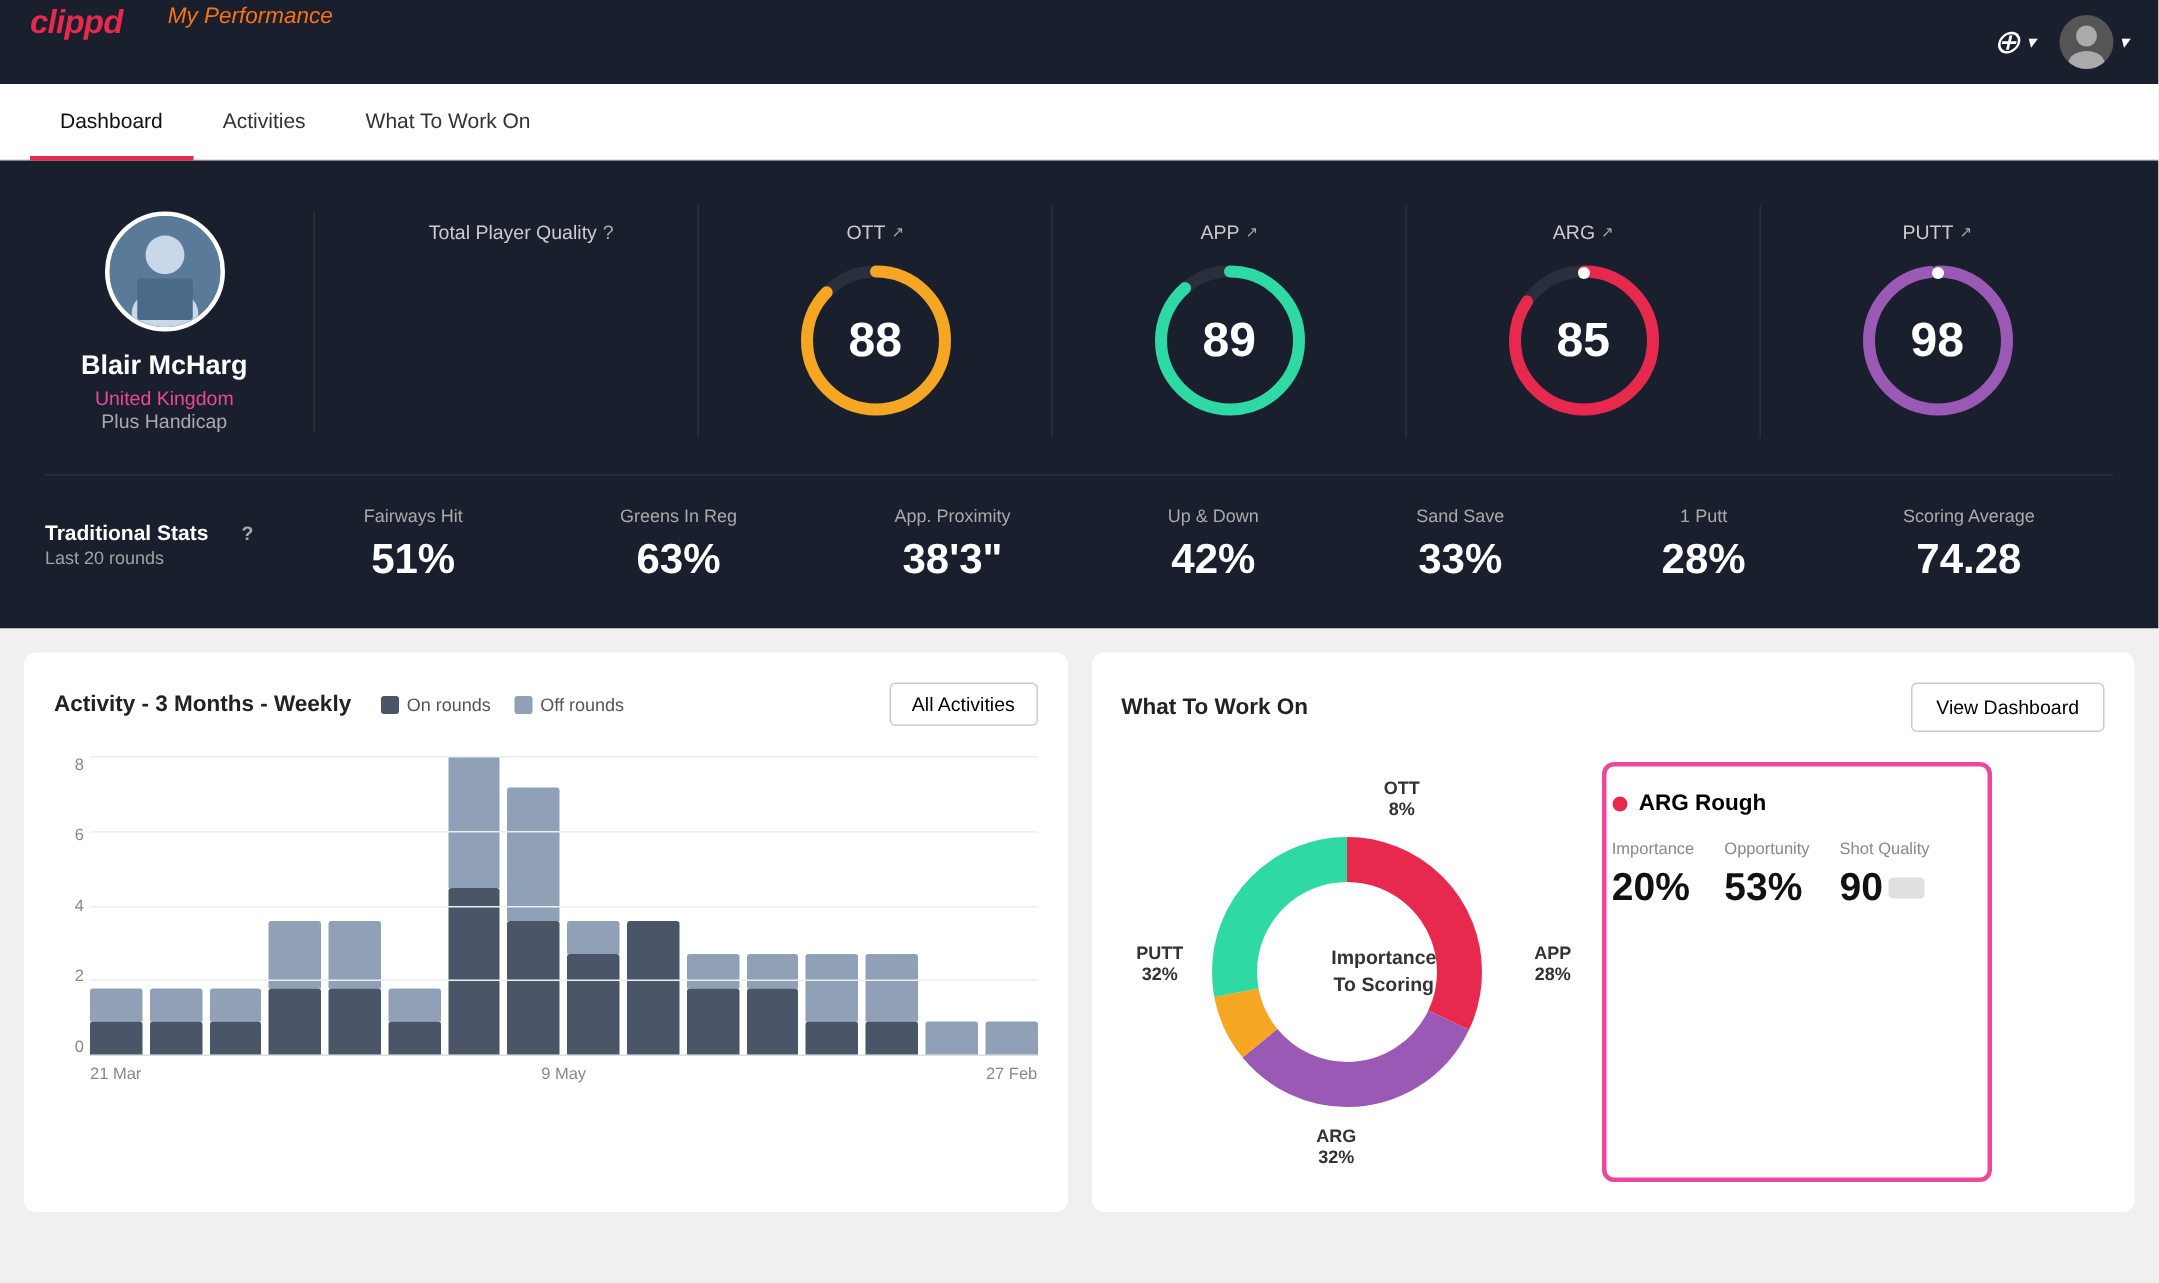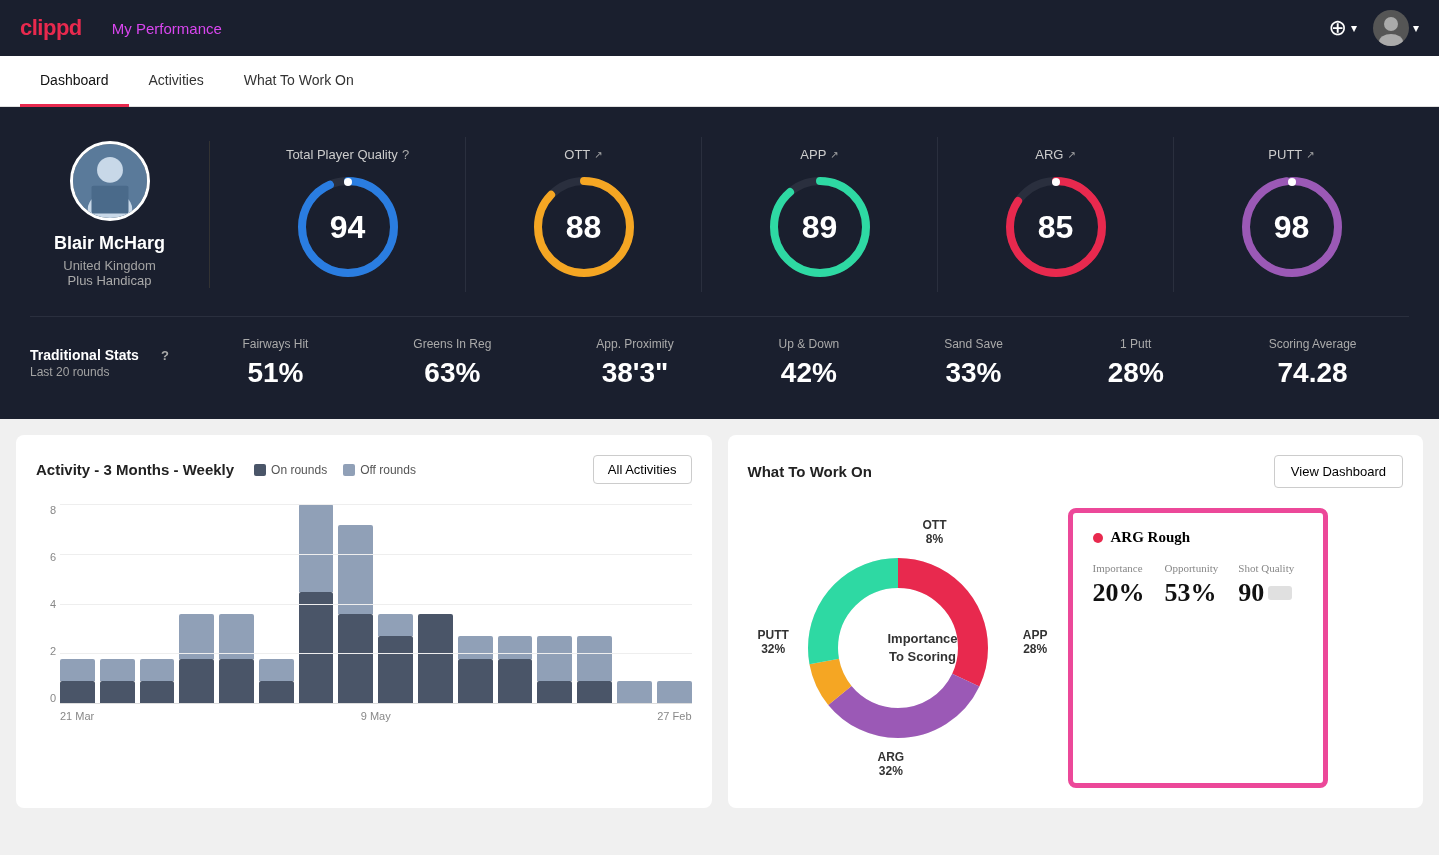--- a/index.html
+++ b/index.html
@@ -3,33 +3,33 @@
   <meta charset="utf-8">
   <style>
     * { box-sizing: border-box; margin: 0; padding: 0; }
     body { font-family: -apple-system, BlinkMacSystemFont, 'Segoe UI', sans-serif; background: #f0f0f0; }
 
     
     .header {
       background: #1a1f2e;
       color: white;
       display: flex;
-      align-items: center;
-      padding: 13px 20px;
+      padding: 2px 20px;
       height: 56px;
+      font-style: italic;
     }
     .logo {
       font-size: 22px;
       font-weight: 700;
       color: #e8294e;
       margin-right: 30px;
       letter-spacing: -0.5px;
     }
     .header-title {
-      color: #d946ef;
+      color: #f97316;
       font-size: 15px;
     }
     .header-right {
       margin-left: auto;
       display: flex;
       align-items: center;
       gap: 16px;
     }
     .header-add-btn {
       display: flex;
@@ -112,21 +112,21 @@
       margin-bottom: 12px;
       font-size: 30px;
     }
     .player-name {
       font-size: 18px;
       font-weight: 700;
       margin-bottom: 4px;
     }
     .player-country {
       font-size: 13px;
-      color: #a3a3a3;
+      color: #ec4899;
       text-align: right;
     }
     .player-handicap {
       font-size: 13px;
       color: #aaa;
     }
 
     
     .quality-section {
       flex: 1;
@@ -272,25 +272,24 @@
       gap: 20px;
     }
     .donut-labels {
       position: relative;
       width: 300px;
       height: 280px;
     }
 
     .work-card {
       background: white;
-      border: 5px solid #ec4899;
+      border: 3px solid #ec4899;
       border-radius: 8px;
-      padding: 16px 20px;
+      padding: 16px 4px;
       min-width: 260px;
-      font-family: Liberation Serif, serif;
     }
     .work-card-header {
       display: flex;
       align-items: center;
       gap: 8px;
       margin-bottom: 16px;
     }
     .work-card-dot {
       width: 10px;
       height: 10px;
@@ -386,28 +385,20 @@
       <div class="player-country">United Kingdom</div>
       <div class="player-handicap">Plus Handicap</div>
     </div>
 
     <div class="quality-section">
 
       <div class="quality-item">
         <div class="quality-label">
           <span>Total Player Quality</span>
           <span style="color:#aaa;font-size:13px;">?</span>
-        </div>
-        <div class="gauge-container">
-          <svg class="gauge" width="110" height="110" viewBox="0 0 110 110">
-            <circle cx="55" cy="55" r="46" fill="none" stroke="#2a2f3e" stroke-width="8"></circle>
-            <circle cx="55" cy="55" r="46" fill="none" stroke="#2a7de1" stroke-width="8" stroke-dasharray="270 289" stroke-dashoffset="0" stroke-linecap="round" transform="rotate(-90 55 55)"></circle>
-            <circle cx="55" cy="10" r="4" fill="white"></circle>
-          </svg>
-          <div class="gauge-value">94</div>
         </div>
       </div>
 
       <div class="quality-item">
         <div class="quality-label">
           <span>OTT</span>
           <span class="arrow">↗</span>
         </div>
         <div class="gauge-container">
           <svg class="gauge" width="110" height="110" viewBox="0 0 110 110">

